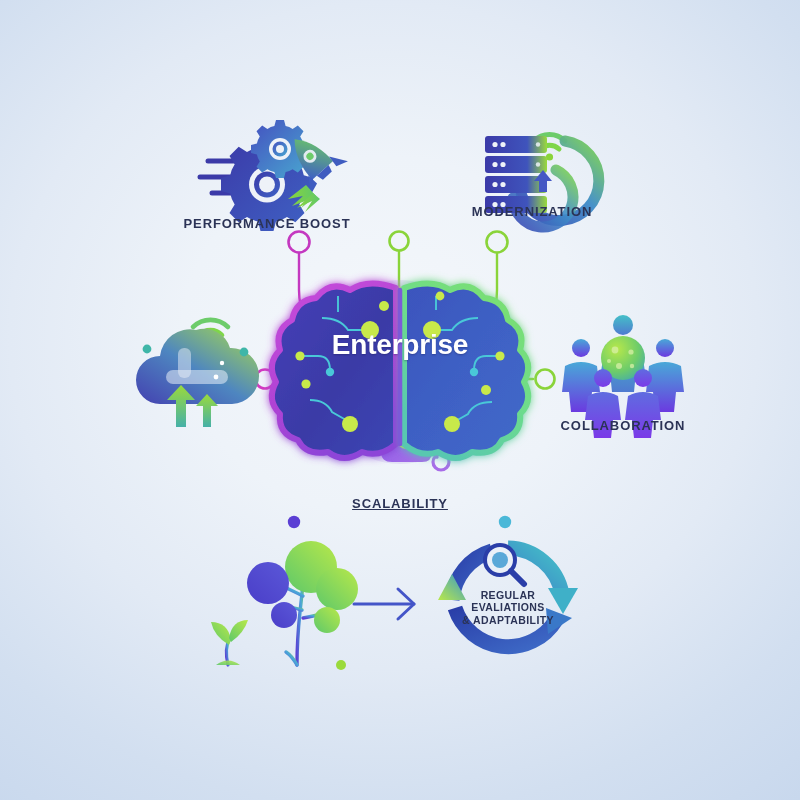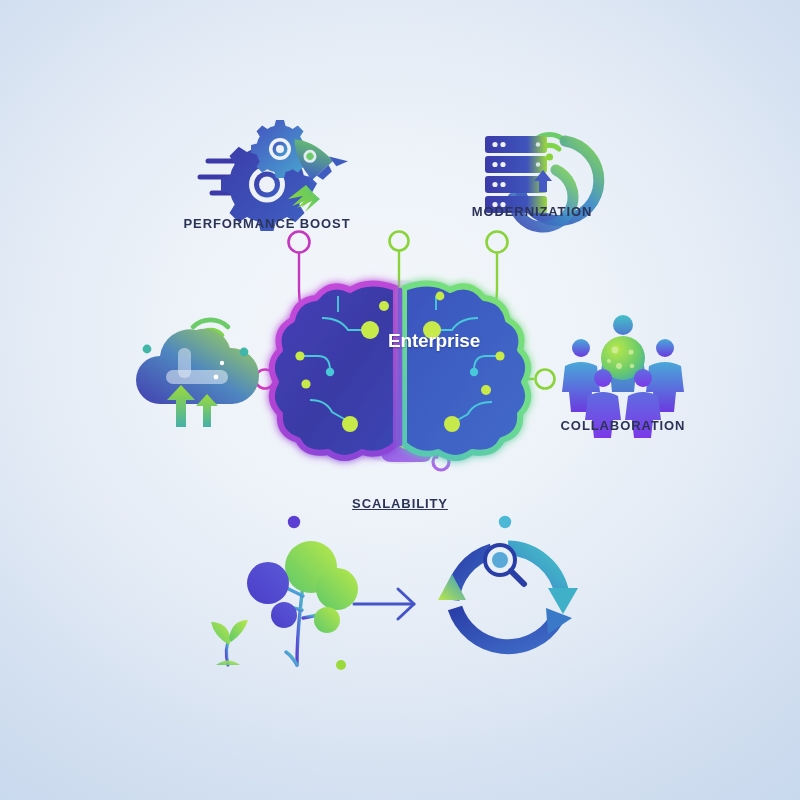--- a/index.html
+++ b/index.html
@@ -47,24 +47,24 @@
   #label-modernization { left: 532px; top: 204px; }
   #label-collaboration { left: 623px; top: 418px; }
   #label-scalability { left: 400px; top: 496px; text-decoration: underline; }
 
   .brain-title {
     position: absolute;
     left: 400px;
     top: 331px;
     transform: translateX(-50%);
     width: 160px;
-    text-align: right;
+    text-align: center;
     color: #ffffff;
     font-family: "Liberation Sans", sans-serif;
-    font-size: 19px;
+    font-size: 28px;
     font-weight: 700;
     line-height: 1.02;
     letter-spacing: -0.2px;
     text-shadow: 0 1px 2px rgba(20,20,70,0.35);
     pointer-events: none;
   }
   .brain-title span { display: block; }
 
   .cycle-text {
     position: absolute;
@@ -538,14 +538,19 @@
         <line x1="511" y1="571" x2="524" y2="584" stroke="#2a3ea8" stroke-width="6" stroke-linecap="round"></line>
       </g>
     </g>
   </svg>
 
   <div class="node-label" id="label-performance">PERFORMANCE BOOST</div>
   <div class="node-label" id="label-modernization">MODERNIZATION</div>
   <div class="node-label" id="label-collaboration">COLLABORATION</div>
   <div class="node-label" id="label-scalability">SCALABILITY</div>
 
+  <div class="cycle-text">
+    <span>REGULAR</span>
+    <span>EVALIATIONS</span>
+    <span>&amp; ADAPTABILITY</span>
+  </div>
 
 </div>
 
 </body></html>

